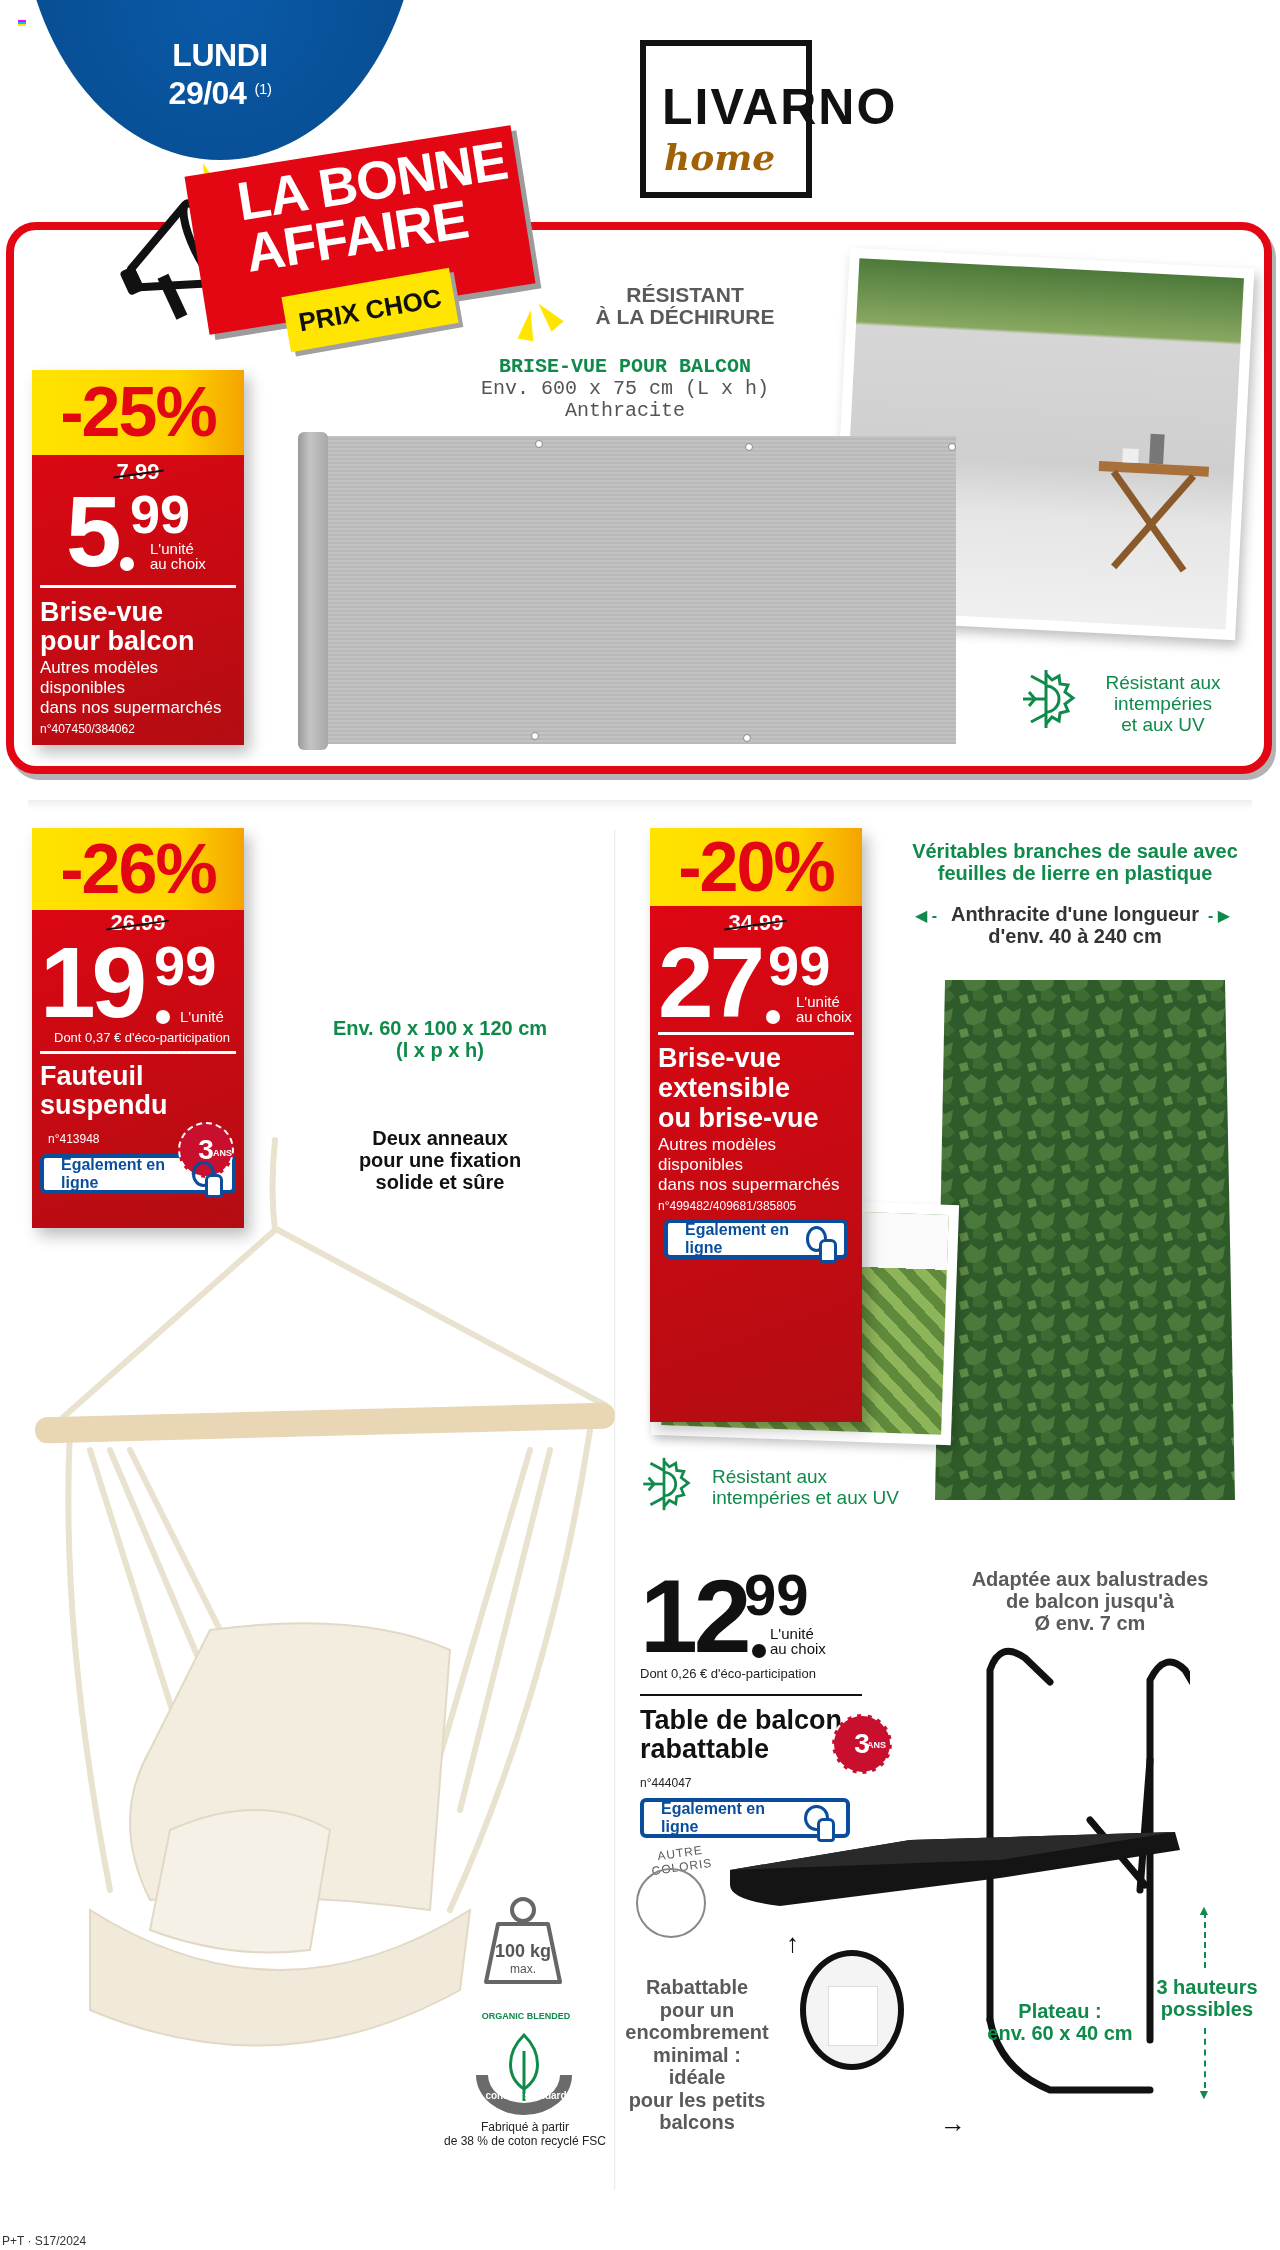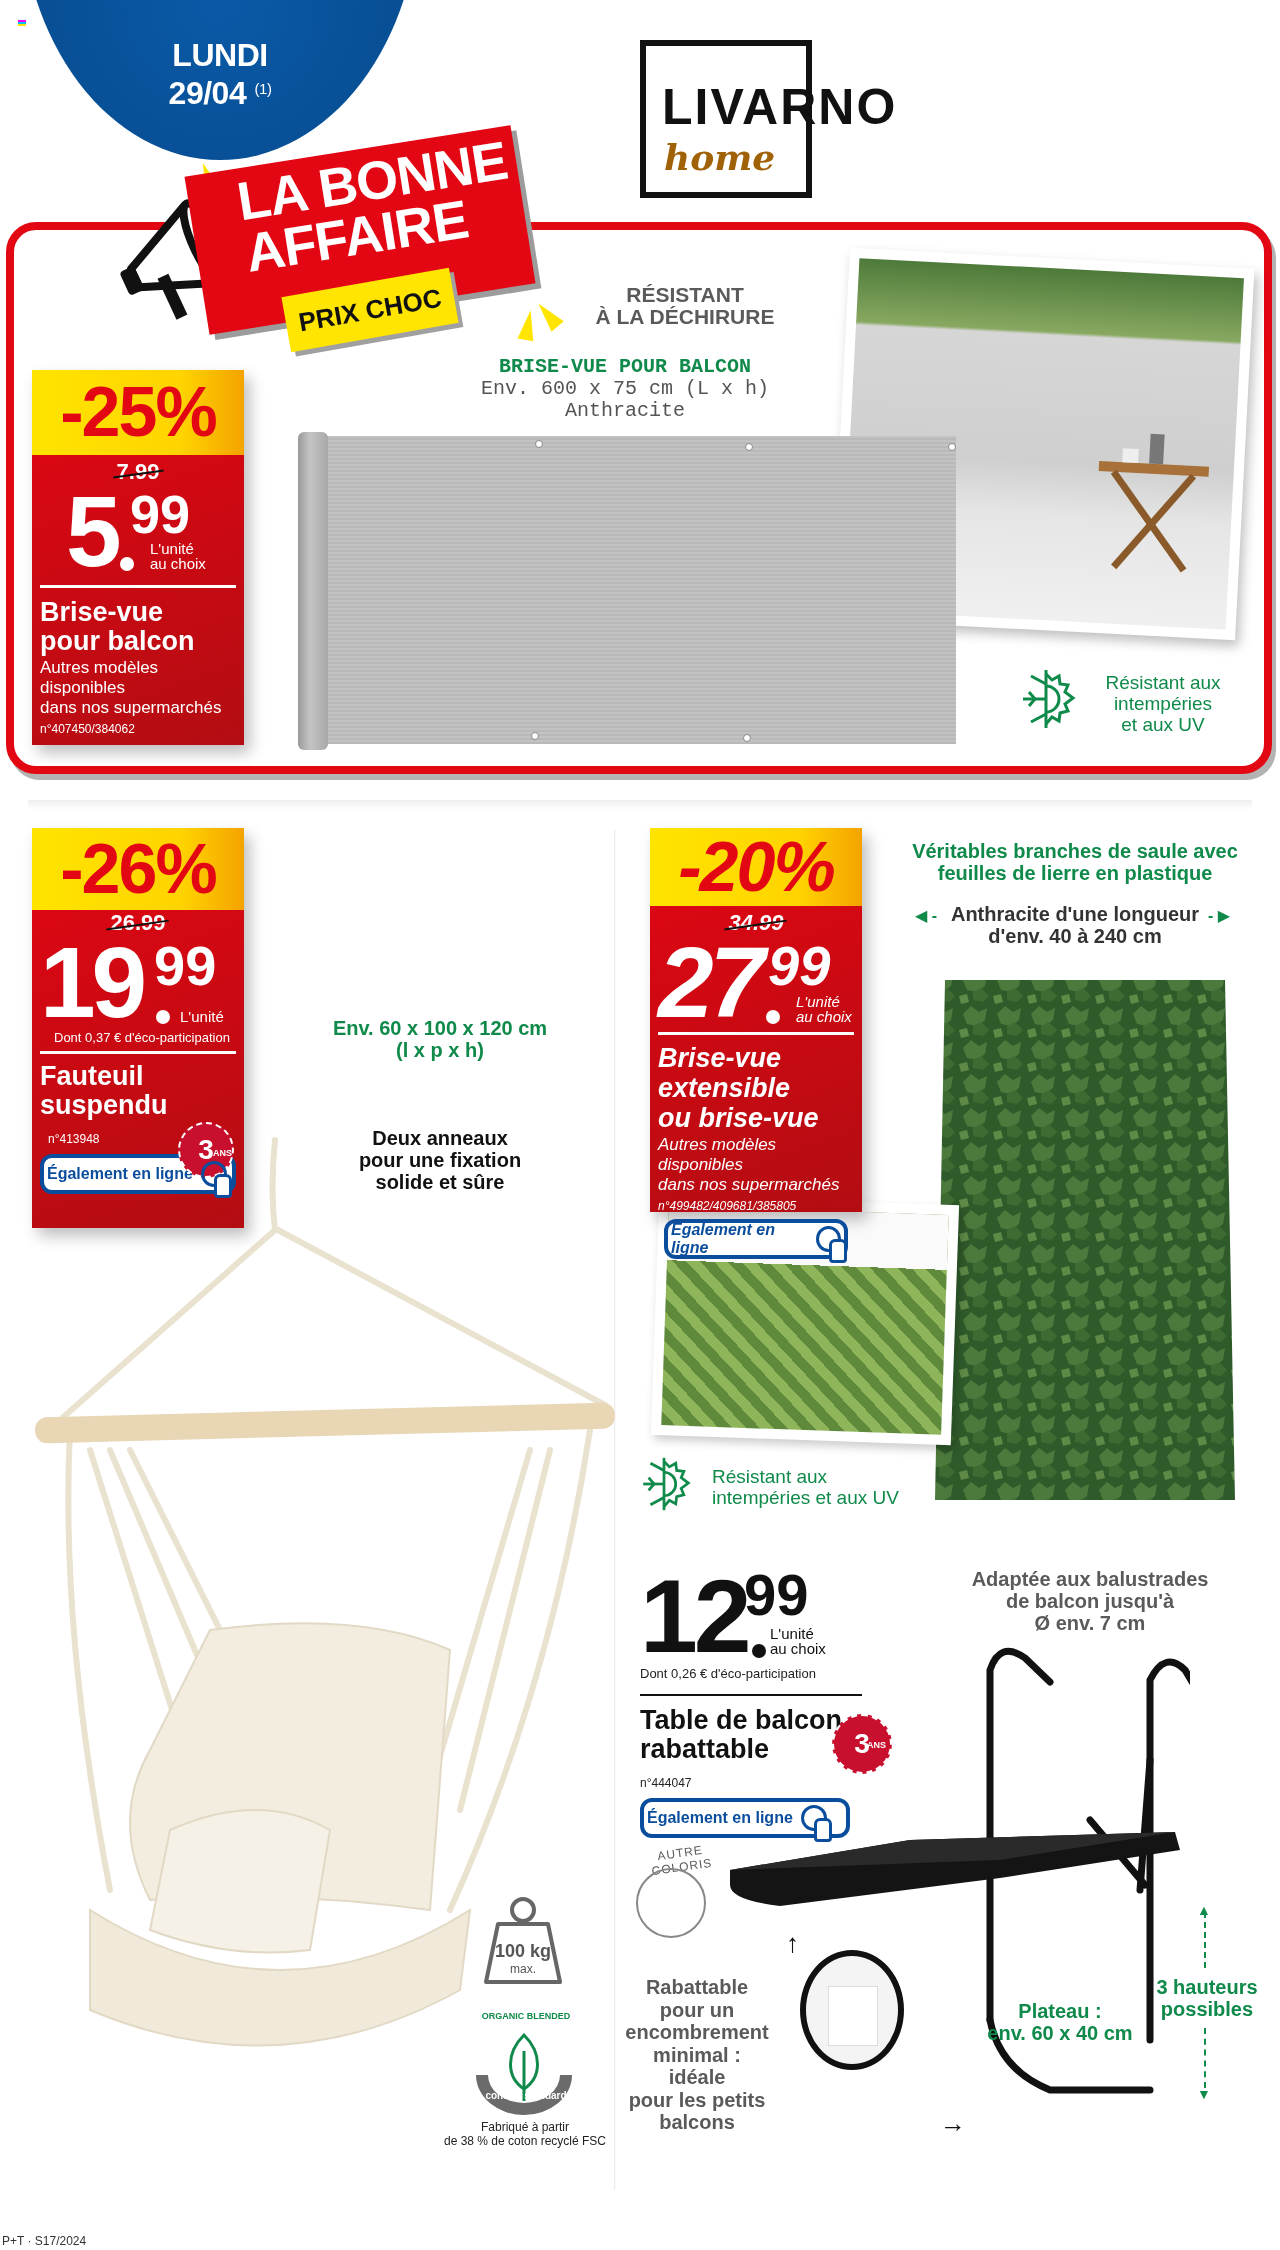--- a/index.html
+++ b/index.html
@@ -35,21 +35,21 @@
 
   
   .card { background: linear-gradient(160deg, #e30613 0%, #c60a12 60%, #b30d13 100%); box-shadow: 6px 8px 14px rgba(0,0,0,0.25); color: #fff; }
   .pct { background: linear-gradient(90deg, #ffe400 0%, #ffd400 70%, #f4a300 100%); color: #e30613; font-weight: bold; text-align: center; letter-spacing: -2px; }
   .strike { position: relative; display: inline-block; font-weight: bold; color: #fff; }
   .strike::after { content: ""; position: absolute; left: -4px; right: -4px; top: 55%; height: 2px; background: #111; transform: rotate(-8deg); }
   .big-int { font-weight: bold; line-height: 1; letter-spacing: -4px; }
   .cents { font-weight: bold; line-height: 1; }
   .dot { width: 14px; height: 14px; background: #fff; border-radius: 50%; display: inline-block; }
   .hr { height: 3px; background: #fff; }
-  .online-btn { background: #fff; border: 4px solid #0a4d9c; border-radius: 12px; color: #0a4d9c; font-weight: bold; display:flex; align-items:center; gap: 8px; padding: 0 3px; }
+  .online-btn { background: #fff; border: 4px solid #0a4d9c; border-radius: 6px; color: #0a4d9c; font-weight: bold; display:flex; align-items:center; gap: 8px; padding: 0 17px; }
   .hand { width: 26px; height: 26px; border: 3px solid #0a4d9c; border-radius: 50%; position: relative; }
   .hand::after { content: ""; position: absolute; width: 12px; height: 18px; left: 10px; top: 10px; background: #fff; border: 3px solid #0a4d9c; border-radius: 6px 6px 4px 4px; }
 
   .badge3 { width: 56px; height: 56px; border-radius: 50%; background: #c8102e; color: #fff; border: 2px dashed #fff; display:flex; align-items:center; justify-content:center; font-weight: bold; font-size: 28px; position: relative; }
   .badge3 span.ans { font-size: 9px; position: absolute; left: 33px; top: 24px; }
 
   
   .green { color: #0f8a4a; }
   .grey { color: #5a5a5a; }
   .weather-icon { width: 62px; height: 62px; }
@@ -281,21 +281,21 @@
       <path d="M14 22 L22 18 L30 26 L24 32 L14 30 Z" fill="#3d6b32"></path>
       <path d="M0 26 L8 24 L10 32 L2 34 Z" fill="#5d8a47"></path>
     </pattern>
   </defs>
   <path d="M20 10 L300 10 L310 530 L10 530 Z" fill="url(#leaves)"></path>
 </svg>
 <div class="abs ivy-photo">
     <div class="ivy-photo-inner"></div>
   </div>
 
-<div class="abs card" style="left:650px;top:828px;width:212px;height:384px;font-style:italic;">
+<div class="abs card" style="left:650px;top:828px;width:212px;height:594px;">
   <div class="pct cond" style="height:78px;font-size:70px;line-height:78px;">-20%</div>
   <div style="text-align:center;margin-top:4px;font-size:22px;" class="cond"><span class="strike">34.99</span></div>
   <div style="position:relative;height:90px;">
     <span class="abs big-int cond" style="left:8px;top:-4px;font-size:100px;">27</span>
     <span class="abs cents cond" style="left:118px;top:2px;font-size:56px;">99</span>
     <span class="abs dot" style="left:116px;top:74px;"></span>
     <span class="abs" style="left:146px;top:58px;font-size:15px;line-height:15px;"><span>L'unité</span><br><span>au choix</span></span>
   </div>
   <div class="hr" style="margin:6px 8px 8px 8px;"></div>
   <div class="cond" style="padding:0 8px;font-weight:bold;font-size:27px;line-height:30px;">

